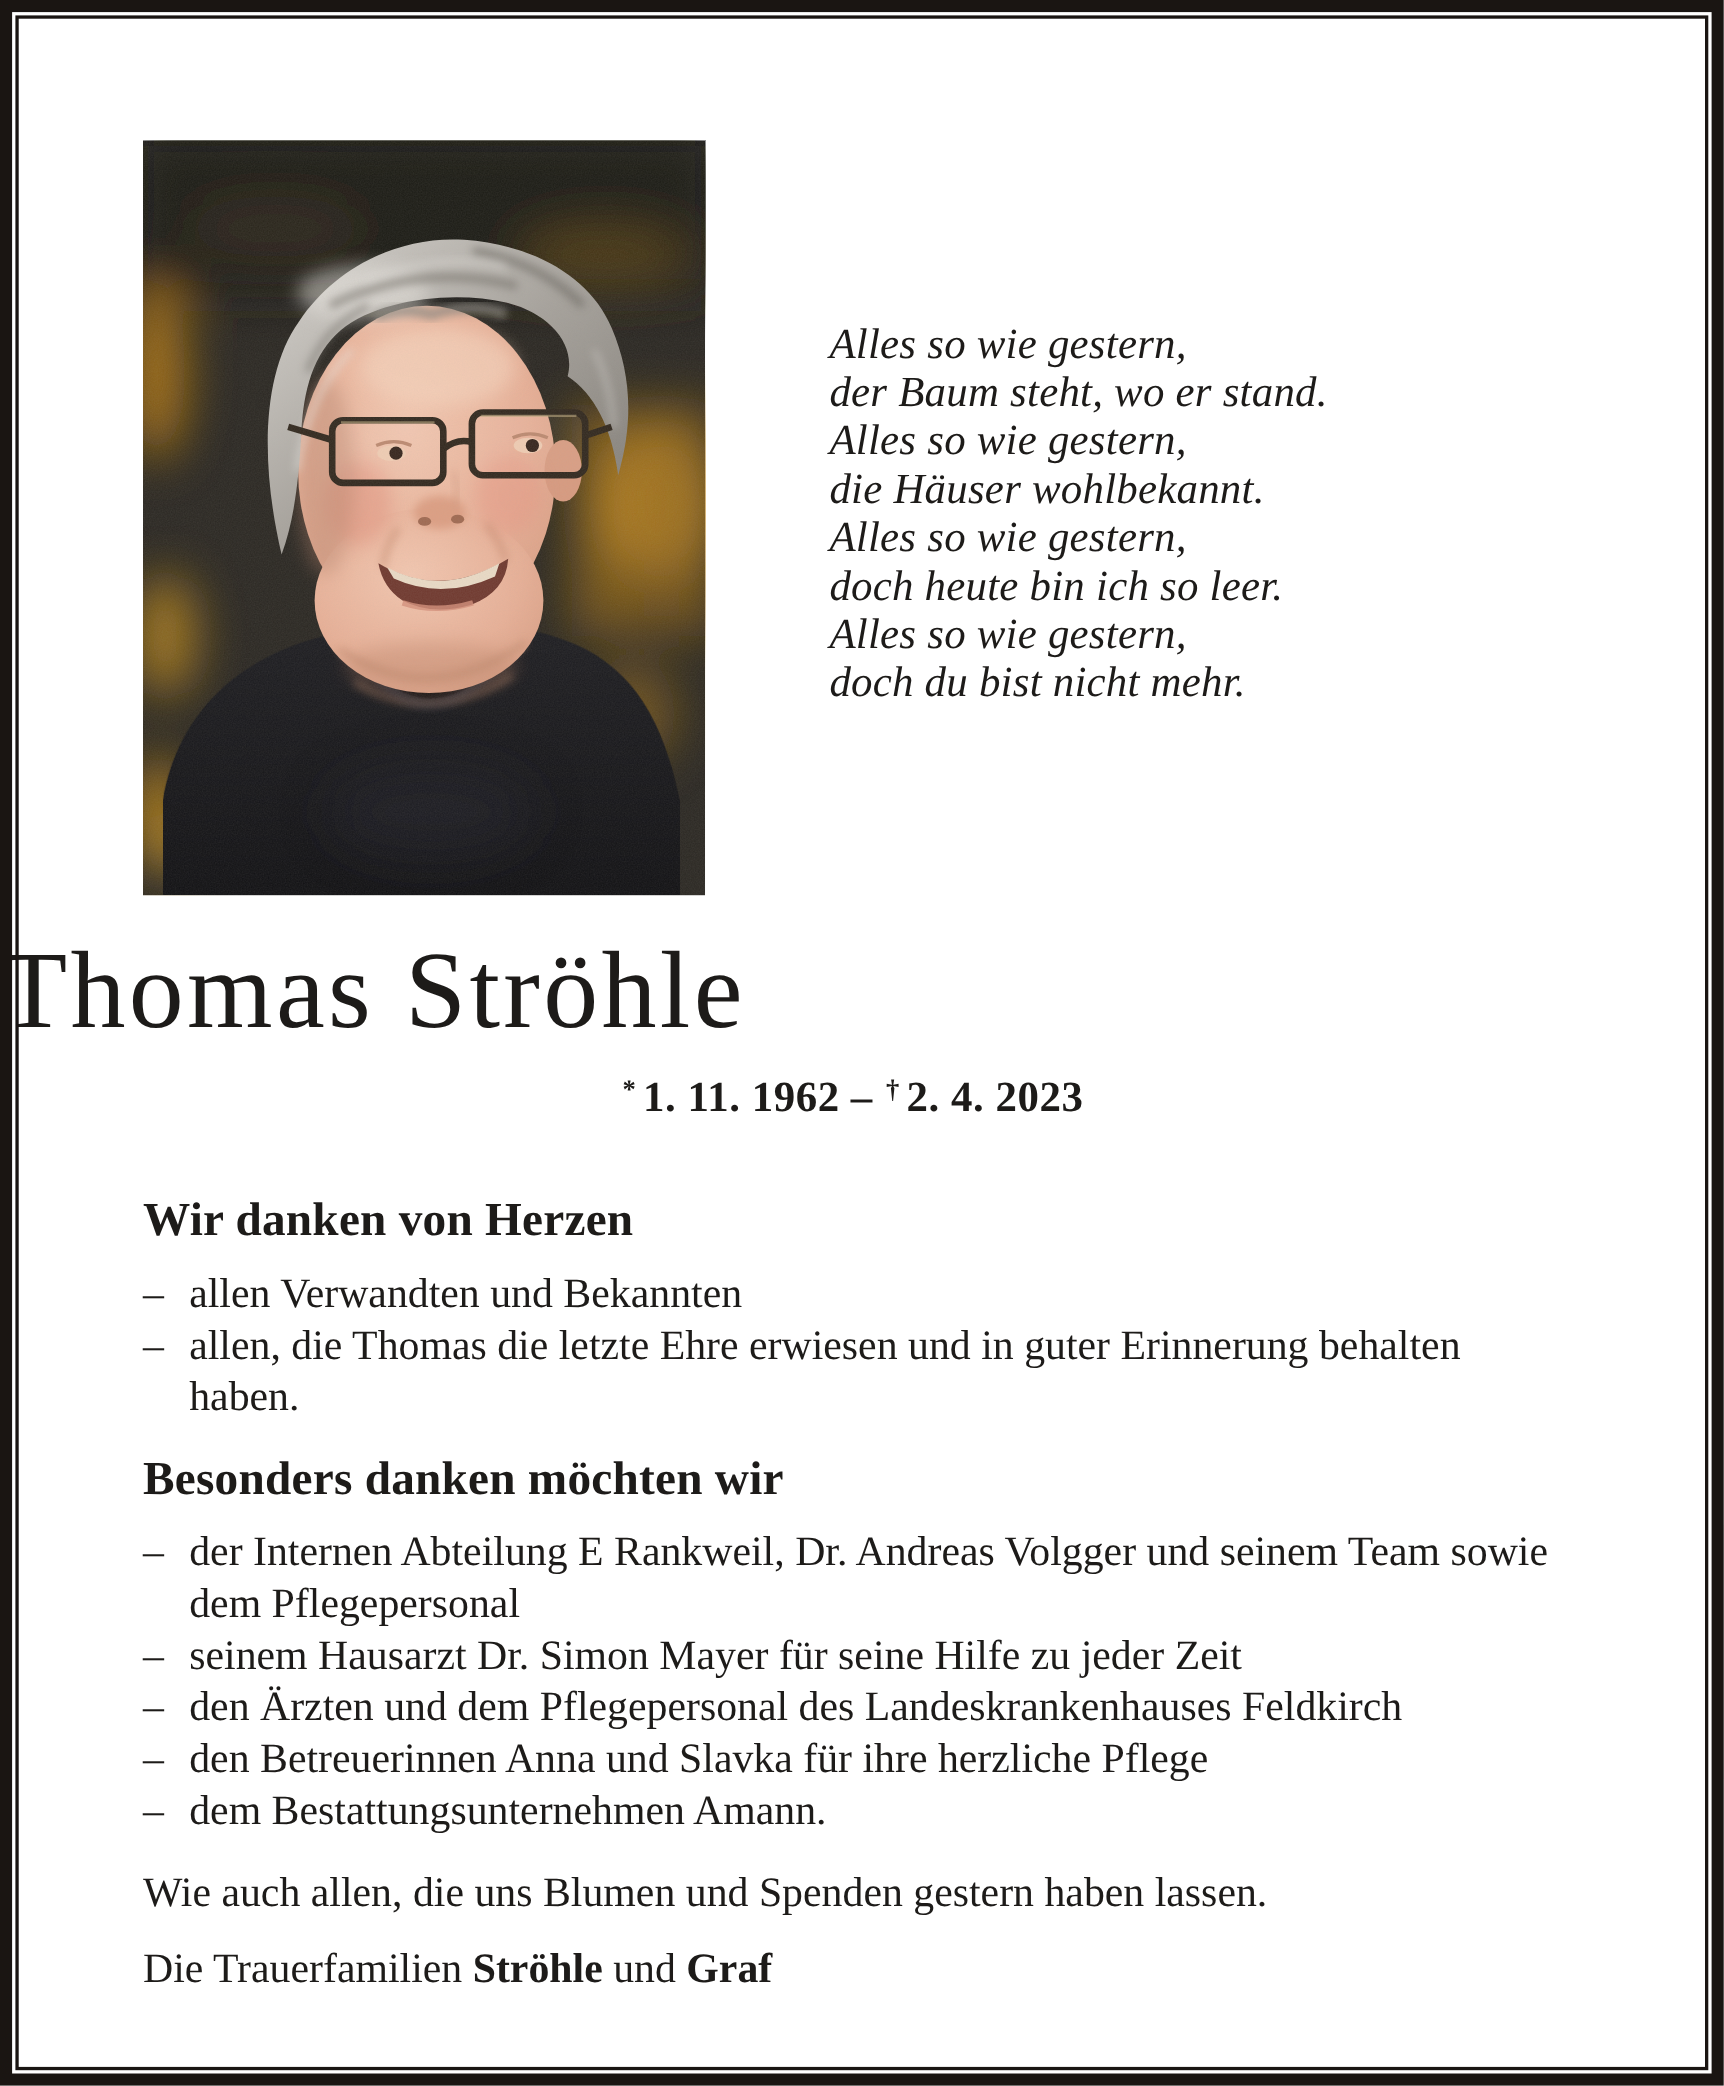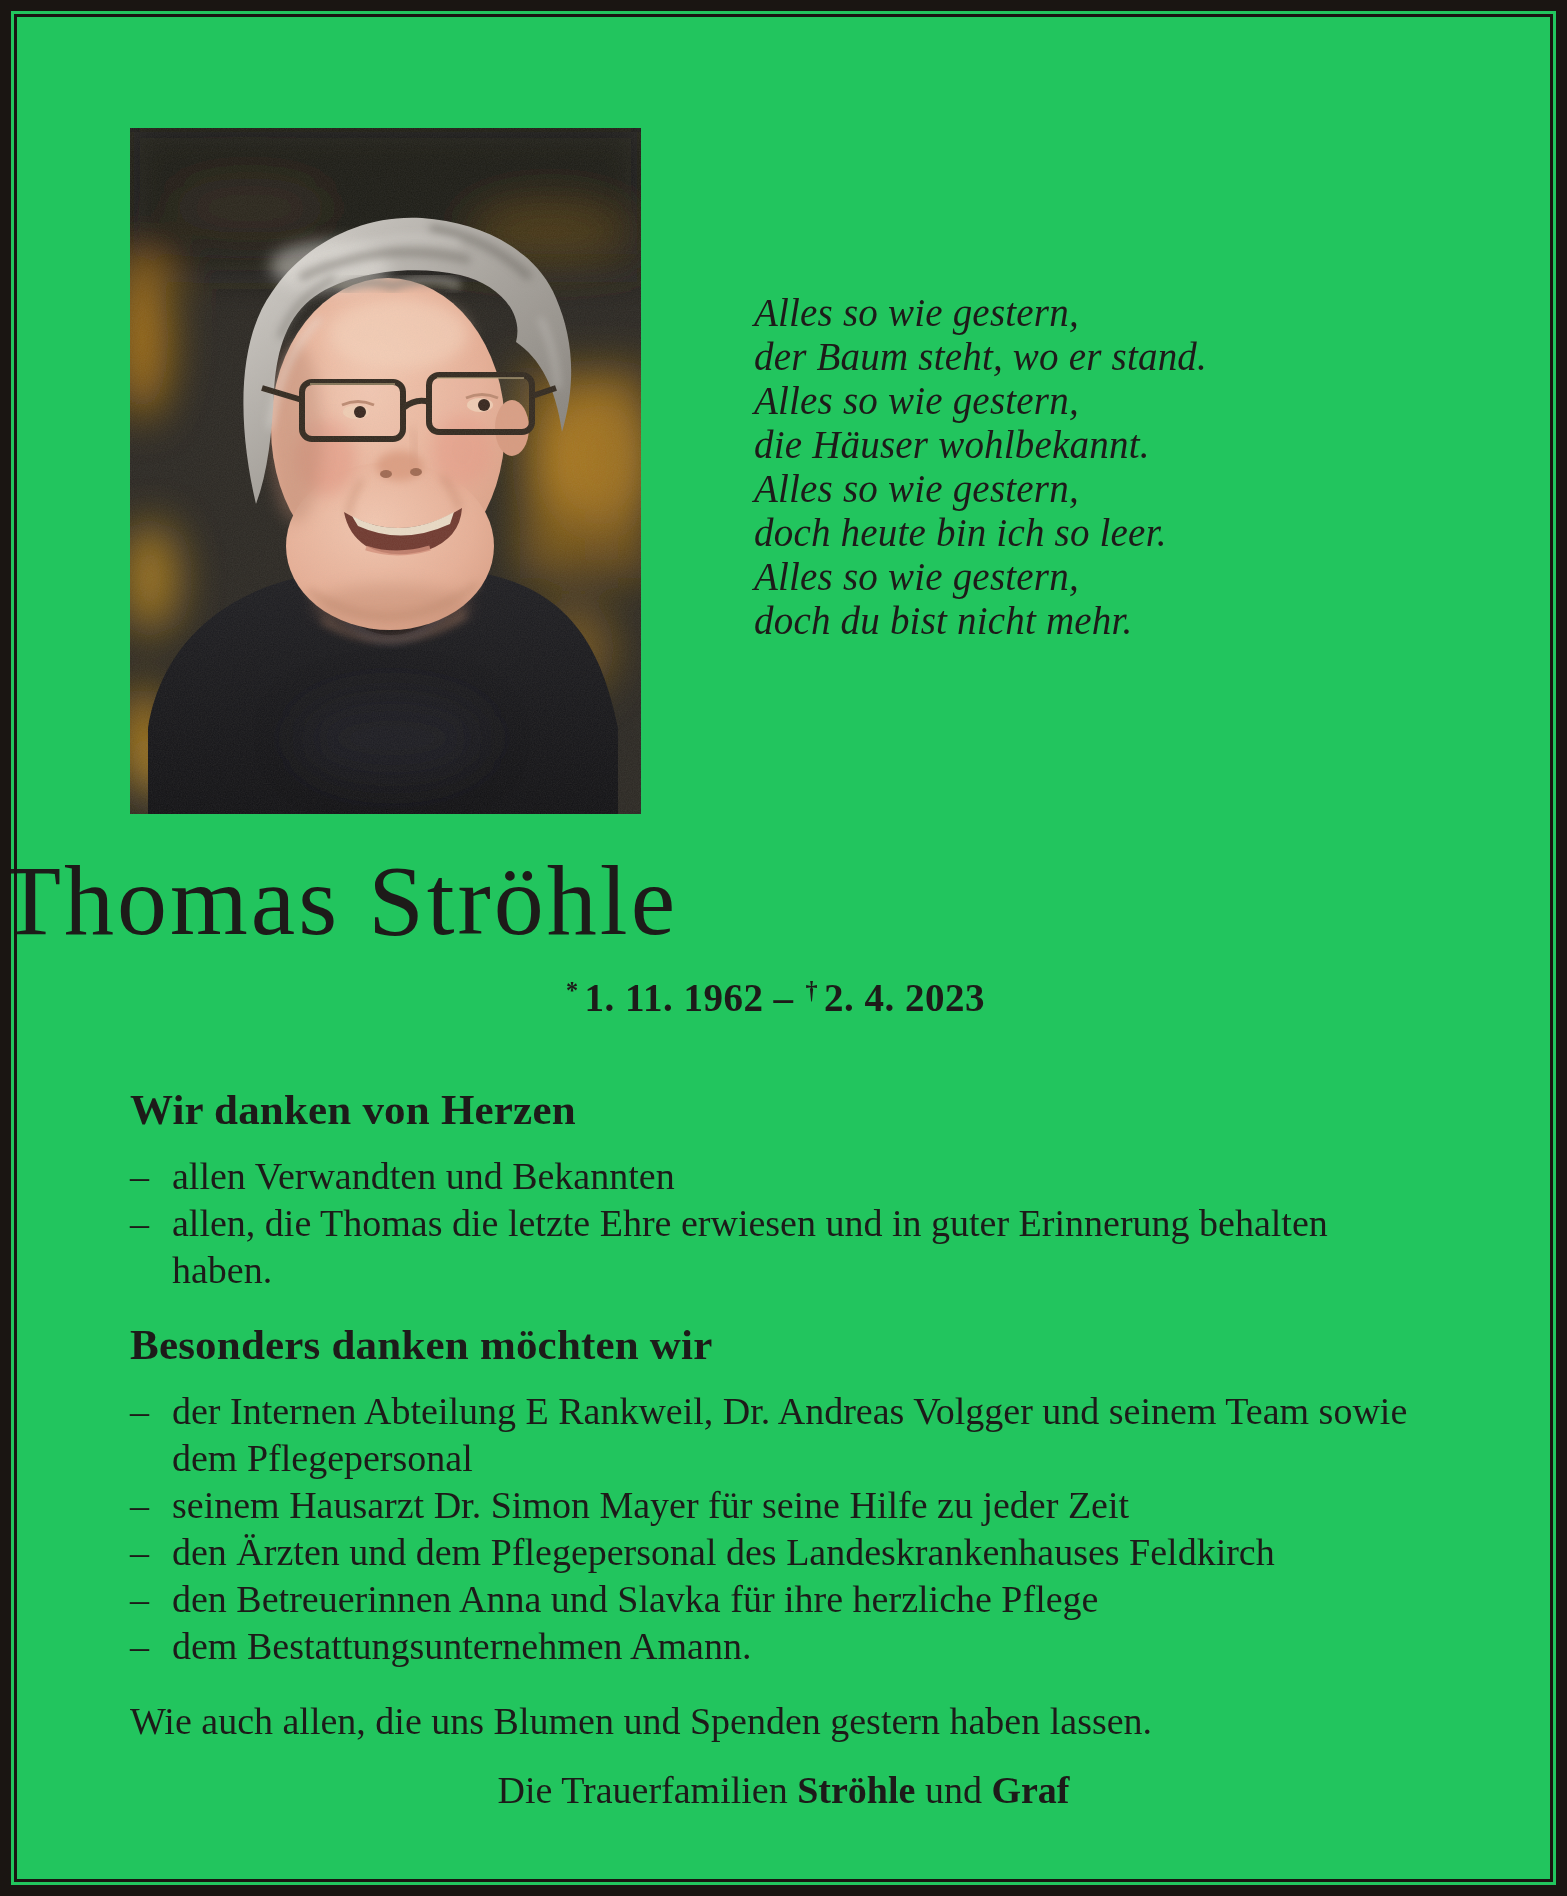--- a/index.html
+++ b/index.html
@@ -1,21 +1,21 @@
 <!DOCTYPE html>
 <html lang="de"><head>
 <meta charset="utf-8">
 <title>Thomas Ströhle</title>
 <style>
   html, body { margin: 0; padding: 0; background: #e9e9e9; }
   .page {
     position: relative;
     width: 1567px; height: 1896px;
     margin: 0 auto;
-    background: #22c55e;
+    background: #ffffff;
     color: #1d1b19;
     font-family: "Liberation Serif", "DejaVu Serif", serif;
     overflow: hidden;
   }
   
   .frame-outer { position: absolute; inset: 0; border: 11px solid #1a1512; pointer-events: none; z-index: 5; }
   .frame-inner { position: absolute; inset: 14px; border: 3px solid #1a1512; pointer-events: none; z-index: 5; }
 
   .photo-wrap {
     position: absolute; left: 130px; top: 128px;
@@ -65,21 +65,21 @@
   .body-text ul { list-style: none; margin: 0 0 26px 0; padding: 0; }
   .body-text ul.second { margin-bottom: 28px; }
   .body-text li { display: flex; align-items: flex-start; }
   .li-dash { flex: 0 0 42px; width: 42px; }
   .li-text { flex: 1 1 auto; }
 
   .closing { margin: 28px 0 0 0; }
 
   .signature {
     margin: 22px 0 0 0;
-    text-align: center;
+    text-align: left;
   }
   .signature b { font-weight: bold; }
 </style>
 </head>
 <body>
 
 <div class="page">
   <div class="frame-outer"></div>
   <div class="frame-inner"></div>
 

